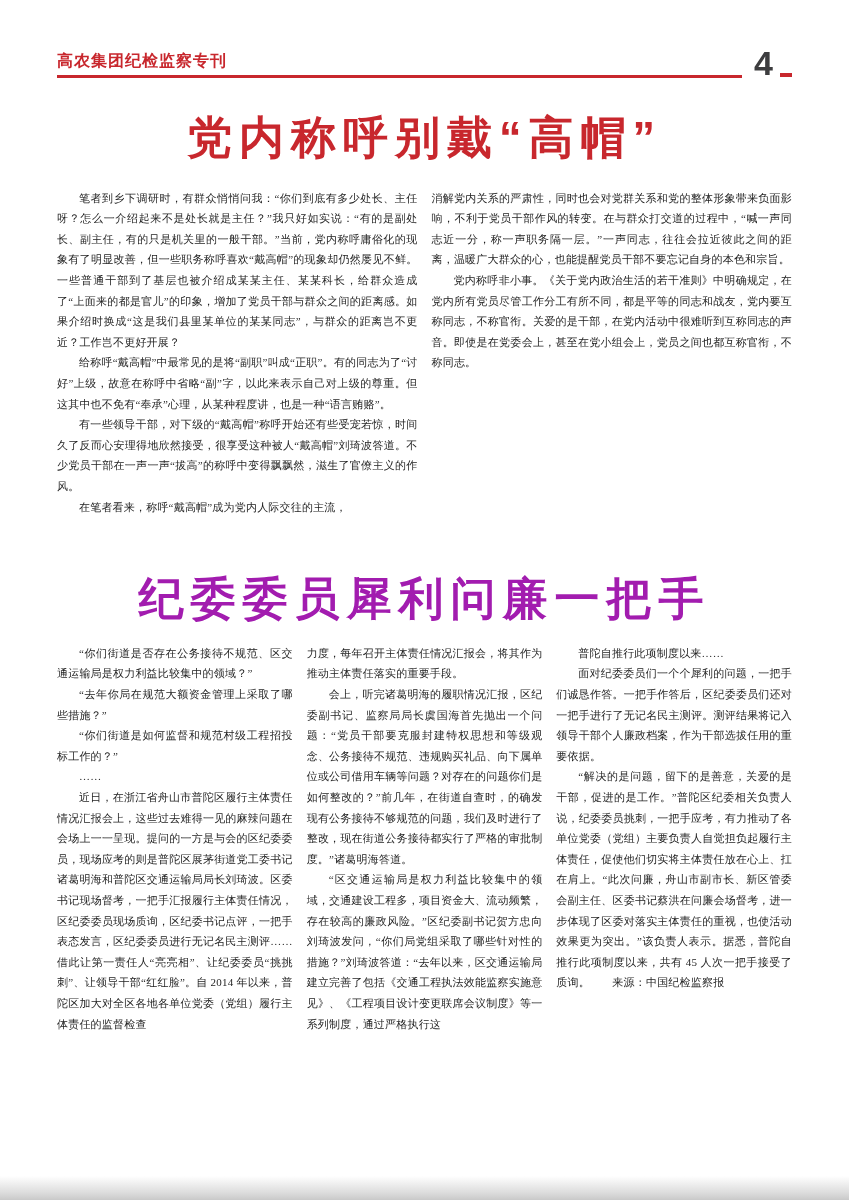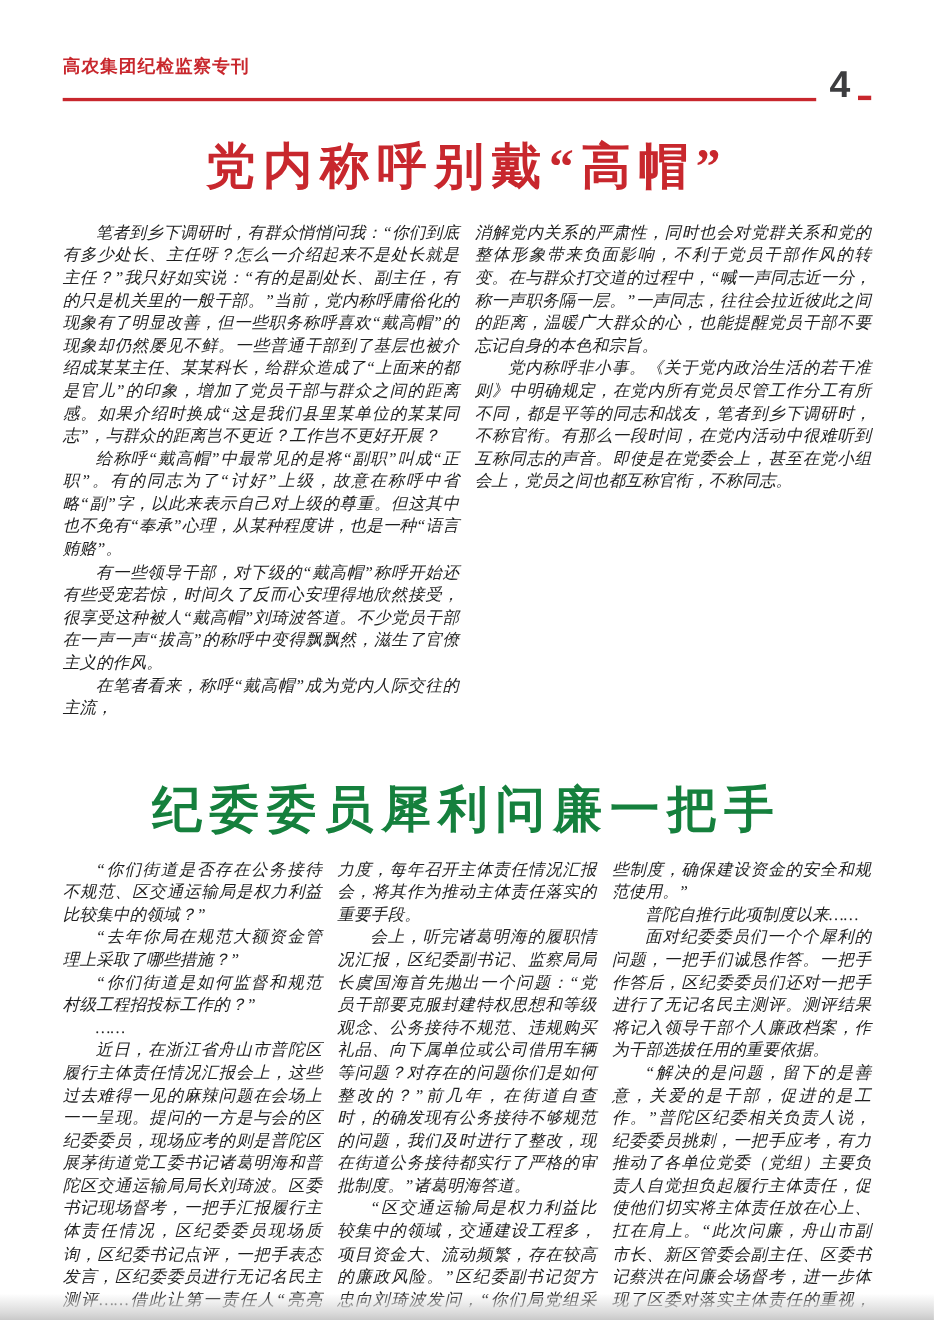--- a/index.html
+++ b/index.html
@@ -4,49 +4,49 @@
 <style>
   html,body{margin:0;padding:0;}
   body{
     width:849px;height:1200px;background:#ffffff;position:relative;overflow:hidden;
     font-family:"Liberation Serif",serif;color:#1f1f1f;
   }
   .page{padding:50px 57px 0 57px;}
 
   
   .header{display:flex;align-items:flex-end;}
-  .masthead-wrap{flex:1;border-bottom:3px solid #c8272d;padding-bottom:18px;}
+  .masthead-wrap{flex:1;border-bottom:3px solid #c8272d;padding-bottom:3px;}
   .masthead{
     color:#c8272d;font-family:"Liberation Sans",sans-serif;font-weight:bold;
     font-size:16px;letter-spacing:1px;
   }
   .page-num{
     font-family:"Liberation Sans",sans-serif;font-weight:bold;font-size:34px;
     line-height:0.82;color:#3d3d3f;margin-left:12px;
   }
   .page-num-dash{width:12px;height:4px;background:#c8272d;margin:0 0 1px 7px;}
 
   
   .title1{
     margin:34px 0 0 0;text-align:center;color:#c8272d;
-    font-family:Liberation Serif, serif;font-weight:900;
+    font-family:Liberation Sans, sans-serif;font-weight:900;
     font-size:45px;letter-spacing:7px;line-height:1.15;
   }
   .title2{
-    margin:56px 0 0 0;text-align:center;color:#15803d;
-    font-family:Liberation Serif, serif;font-weight:900;
+    margin:56px 0 0 0;text-align:center;color:#a21caf;
+    font-family:Liberation Sans, sans-serif;font-weight:900;
     font-size:45px;letter-spacing:7px;line-height:1.15;
   }
 
   
   .cols{display:flex;gap:14px;margin-top:24px;}
   .col{flex:1;min-width:0;}
   .para{
     margin:0;text-indent:2em;text-align:justify;
-    font-size:15px;line-height:20.6px;letter-spacing:0.2px;font-style:italic;
+    font-size:11px;line-height:20.6px;letter-spacing:0.2px;
   }
   .no-indent{text-indent:0;}
   .cols.three{margin-top:18px;}
 
   
   .page-edge{
     position:absolute;left:0;right:0;bottom:0;height:24px;
     background:linear-gradient(to bottom,rgba(255,255,255,0) 0%,#dcdcdc 70%,#c9c9c9 100%);
   }
 </style>
@@ -67,41 +67,40 @@
 
   <div class="cols two">
     <div class="col">
       <p class="para">笔者到乡下调研时，有群众悄悄问我：“你们到底有多少处长、主任呀？怎么一介绍起来不是处长就是主任？”我只好如实说：“有的是副处长、副主任，有的只是机关里的一般干部。”当前，党内称呼庸俗化的现象有了明显改善，但一些职务称呼喜欢“戴高帽”的现象却仍然屡见不鲜。一些普通干部到了基层也被介绍成某某主任、某某科长，给群众造成了“上面来的都是官儿”的印象，增加了党员干部与群众之间的距离感。如果介绍时换成“这是我们县里某单位的某某同志”，与群众的距离岂不更近？工作岂不更好开展？</p>
       <p class="para">给称呼“戴高帽”中最常见的是将“副职”叫成“正职”。有的同志为了“讨好”上级，故意在称呼中省略“副”字，以此来表示自己对上级的尊重。但这其中也不免有“奉承”心理，从某种程度讲，也是一种“语言贿赂”。</p>
       <p class="para">有一些领导干部，对下级的“戴高帽”称呼开始还有些受宠若惊，时间久了反而心安理得地欣然接受，很享受这种被人“戴高帽”刘琦波答道。不少党员干部在一声一声“拔高”的称呼中变得飘飘然，滋生了官僚主义的作风。</p>
       <p class="para">在笔者看来，称呼“戴高帽”成为党内人际交往的主流，</p>
     </div>
     <div class="col">
       <p class="para no-indent">消解党内关系的严肃性，同时也会对党群关系和党的整体形象带来负面影响，不利于党员干部作风的转变。在与群众打交道的过程中，“喊一声同志近一分，称一声职务隔一层。”一声同志，往往会拉近彼此之间的距离，温暖广大群众的心，也能提醒党员干部不要忘记自身的本色和宗旨。</p>
-      <p class="para">党内称呼非小事。《关于党内政治生活的若干准则》中明确规定，在党内所有党员尽管工作分工有所不同，都是平等的同志和战友，笔者到乡下调研时，不称官衔。有那么一段时间，在党内活动中很难听到互称同志的声音。即使是在党委会上，甚至在党小组会上，党员之间也都互称官衔，不称同志。</p>
+      <p class="para">党内称呼非小事。《关于党内政治生活的若干准则》中明确规定，在党内所有党员尽管工作分工有所不同，都是平等的同志和战友，党内要互称同志，不称官衔。关爱的是干部，在党内活动中很难听到互称同志的声音。即使是在党委会上，甚至在党小组会上，党员之间也都互称官衔，不称同志。</p>
     </div>
   </div>
 
   <h1 class="title2">纪委委员犀利问廉一把手</h1>
 
   <div class="cols three">
     <div class="col">
       <p class="para">“你们街道是否存在公务接待不规范、区交通运输局是权力利益比较集中的领域？”</p>
       <p class="para">“去年你局在规范大额资金管理上采取了哪些措施？”</p>
       <p class="para">“你们街道是如何监督和规范村级工程招投标工作的？”</p>
       <p class="para">……</p>
       <p class="para">近日，在浙江省舟山市普陀区履行主体责任情况汇报会上，这些过去难得一见的麻辣问题在会场上一一呈现。提问的一方是与会的区纪委委员，现场应考的则是普陀区展茅街道党工委书记诸葛明海和普陀区交通运输局局长刘琦波。区委书记现场督考，一把手汇报履行主体责任情况，区纪委委员现场质询，区纪委书记点评，一把手表态发言，区纪委委员进行无记名民主测评……借此让第一责任人“亮亮相”、让纪委委员“挑挑刺”、让领导干部“红红脸”。自 2014 年以来，普陀区加大对全区各地各单位党委（党组）履行主体责任的监督检查</p>
     </div>
     <div class="col">
       <p class="para no-indent">力度，每年召开主体责任情况汇报会，将其作为推动主体责任落实的重要手段。</p>
       <p class="para">会上，听完诸葛明海的履职情况汇报，区纪委副书记、监察局局长虞国海首先抛出一个问题：“党员干部要克服封建特权思想和等级观念、公务接待不规范、违规购买礼品、向下属单位或公司借用车辆等问题？对存在的问题你们是如何整改的？”前几年，在街道自查时，的确发现有公务接待不够规范的问题，我们及时进行了整改，现在街道公务接待都实行了严格的审批制度。”诸葛明海答道。</p>
       <p class="para">“区交通运输局是权力利益比较集中的领域，交通建设工程多，项目资金大、流动频繁，存在较高的廉政风险。”区纪委副书记贺方忠向刘琦波发问，“你们局党组采取了哪些针对性的措施？”刘琦波答道：“去年以来，区交通运输局建立完善了包括《交通工程执法效能监察实施意见》、《工程项目设计变更联席会议制度》等一系列制度，通过严格执行这</p>
     </div>
     <div class="col">
-      <p class="para no-indent">些制度，确保建设资金的安全和规范使用。”</p>
       <p class="para">普陀自推行此项制度以来……</p>
       <p class="para">面对纪委委员们一个个犀利的问题，一把手们诚恳作答。一把手作答后，区纪委委员们还对一把手进行了无记名民主测评。测评结果将记入领导干部个人廉政档案，作为干部选拔任用的重要依据。</p>
       <p class="para">“解决的是问题，留下的是善意，关爱的是干部，促进的是工作。”普陀区纪委相关负责人说，纪委委员挑刺，一把手应考，有力推动了各单位党委（党组）主要负责人自觉担负起履行主体责任，促使他们切实将主体责任放在心上、扛在肩上。“此次问廉，舟山市副市长、新区管委会副主任、区委书记蔡洪在问廉会场督考，进一步体现了区委对落实主体责任的重视，也使活动效果更为突出。”该负责人表示。据悉，普陀自推行此项制度以来，共有 45 人次一把手接受了质询。　　来源：中国纪检监察报</p>
     </div>
   </div>
 
 </div>
 
 <div class="page-edge"></div>
 

